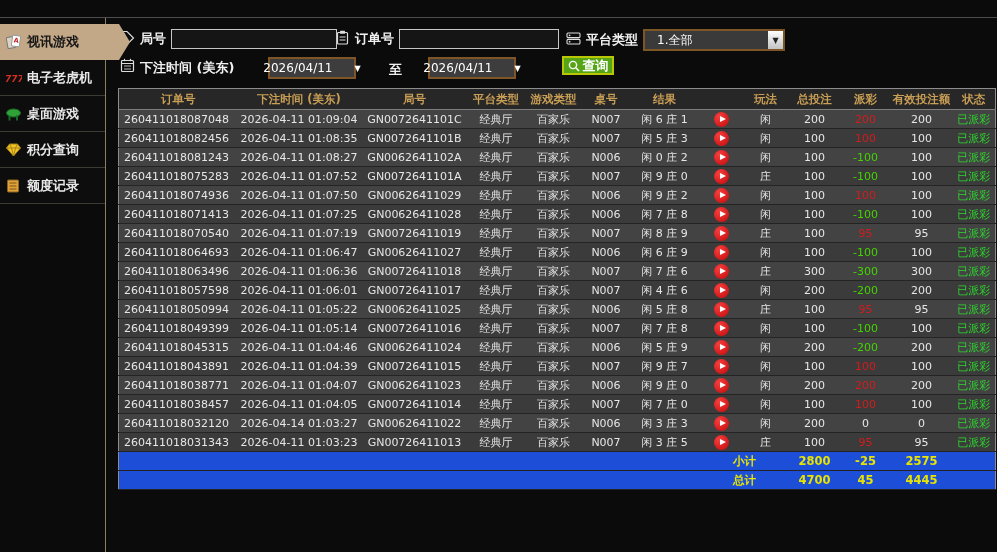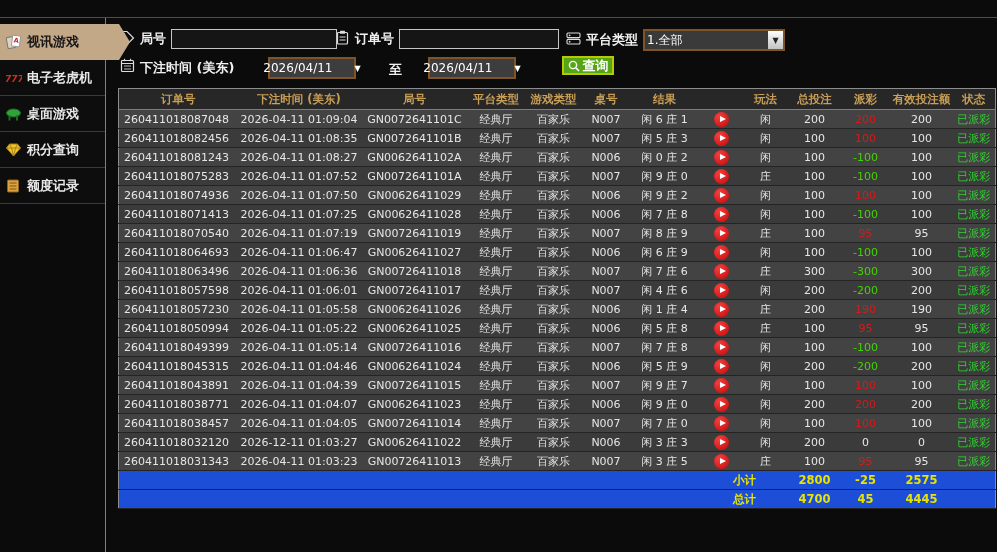--- a/index.html
+++ b/index.html
@@ -18,21 +18,21 @@
   .sidebar-item.active { width:119px; background:#c3a887; color:#161616; border-bottom-color:#c3a887; z-index:2; }
   .sidebar-item.active::after { content:""; position:absolute; right:-11px; top:0; border-left:11px solid #c3a887;
                   border-top:18px solid transparent; border-bottom:18px solid transparent; }
   .sb-icon { display:inline-flex; width:17px; justify-content:center; }
 
   
   .filters { position:absolute; left:118px; top:22px; width:879px; height:66px; }
   .fgroup { position:absolute; display:flex; align-items:center; gap:5px; }
   .f-label { color:#f0f0f0; font-weight:bold; font-size:13px; white-space:nowrap; }
   .f-input { width:166px; height:20px; background:#151515; border:1px solid #c6c6c6; color:#eee; font-size:12px; padding:0 4px; outline:none; }
-  .dd-box { display:flex; align-items:center; width:142px; height:22px; background:#3a3a3a; border:2px solid #7d5526; color:#fff; font-size:12px; padding-left:2px; cursor:pointer; }
+  .dd-box { display:flex; align-items:center; width:142px; height:22px; background:#3a3a3a; border:2px solid #7d5526; color:#fff; font-size:12px; padding-left:12px; cursor:pointer; }
   .dd-arrow { margin-left:auto; width:15px; align-self:stretch; background:linear-gradient(#fdfdfd,#c2c2c2); color:#222; font-size:8px; display:flex; align-items:center; justify-content:center; }
   .date-box { display:flex; align-items:center; justify-content:center; gap:22px; width:88px; height:22px; background:#3d3d3d; border:2px solid #7d5526; color:#fff; font-size:12px; cursor:pointer; }
   .date-caret { font-size:8px; color:#fff; }
   .search-btn { display:flex; align-items:center; justify-content:center; gap:3px; width:52px; height:19px; background:#55a517; border:2px solid #b9c704; color:#fff; font-size:13px; font-weight:bold; cursor:pointer; }
 
   
   .table-wrap { position:absolute; left:118px; top:88px; width:879px; }
   table { border-collapse:collapse; table-layout:fixed; width:877px; border:1px solid #8d8d8d; }
   thead th { height:21px; background:#272727; color:#c99e55; font-size:11.5px; font-weight:bold; border-bottom:1px solid #7e7e7e; white-space:nowrap; overflow:hidden; }
   tbody td { height:19px; background:#434343; color:#e6e6e6; font-size:11px; text-align:center; border-bottom:1px solid #242424; white-space:nowrap; overflow:hidden; }
@@ -374,35 +374,20 @@
             <td class="c-table_no">N007</td>
             <td class="c-result">闲 4 庄 6</td>
             <td class="c-play"><span class="play-btn"></span></td>
             <td class="c-play_type">闲</td>
             <td class="c-total_bet">200</td>
             <td class="c-payout pay-loss">-200</td>
             <td class="c-valid_bet">200</td>
             <td class="c-status">已派彩</td>
           </tr>
           <tr>
-            <td class="c-order_no">260411018057230</td>
-            <td class="c-bet_time">2026-04-11 01:05:58</td>
-            <td class="c-round_no">GN00626411026</td>
-            <td class="c-platform">经典厅</td>
-            <td class="c-game_type">百家乐</td>
-            <td class="c-table_no">N006</td>
-            <td class="c-result">闲 1 庄 4</td>
-            <td class="c-play"><span class="play-btn"></span></td>
-            <td class="c-play_type">庄</td>
-            <td class="c-total_bet">200</td>
-            <td class="c-payout pay-win">190</td>
-            <td class="c-valid_bet">190</td>
-            <td class="c-status">已派彩</td>
-          </tr>
-          <tr>
             <td class="c-order_no">260411018050994</td>
             <td class="c-bet_time">2026-04-11 01:05:22</td>
             <td class="c-round_no">GN00626411025</td>
             <td class="c-platform">经典厅</td>
             <td class="c-game_type">百家乐</td>
             <td class="c-table_no">N006</td>
             <td class="c-result">闲 5 庄 8</td>
             <td class="c-play"><span class="play-btn"></span></td>
             <td class="c-play_type">庄</td>
             <td class="c-total_bet">100</td>
@@ -480,21 +465,21 @@
             <td class="c-result">闲 7 庄 0</td>
             <td class="c-play"><span class="play-btn"></span></td>
             <td class="c-play_type">闲</td>
             <td class="c-total_bet">100</td>
             <td class="c-payout pay-win">100</td>
             <td class="c-valid_bet">100</td>
             <td class="c-status">已派彩</td>
           </tr>
           <tr>
             <td class="c-order_no">260411018032120</td>
-            <td class="c-bet_time">2026-12-11 01:03:27</td>
+            <td class="c-bet_time">2026-04-14 01:03:27</td>
             <td class="c-round_no">GN00626411022</td>
             <td class="c-platform">经典厅</td>
             <td class="c-game_type">百家乐</td>
             <td class="c-table_no">N006</td>
             <td class="c-result">闲 3 庄 3</td>
             <td class="c-play"><span class="play-btn"></span></td>
             <td class="c-play_type">闲</td>
             <td class="c-total_bet">200</td>
             <td class="c-payout pay-neutral">0</td>
             <td class="c-valid_bet">0</td>

